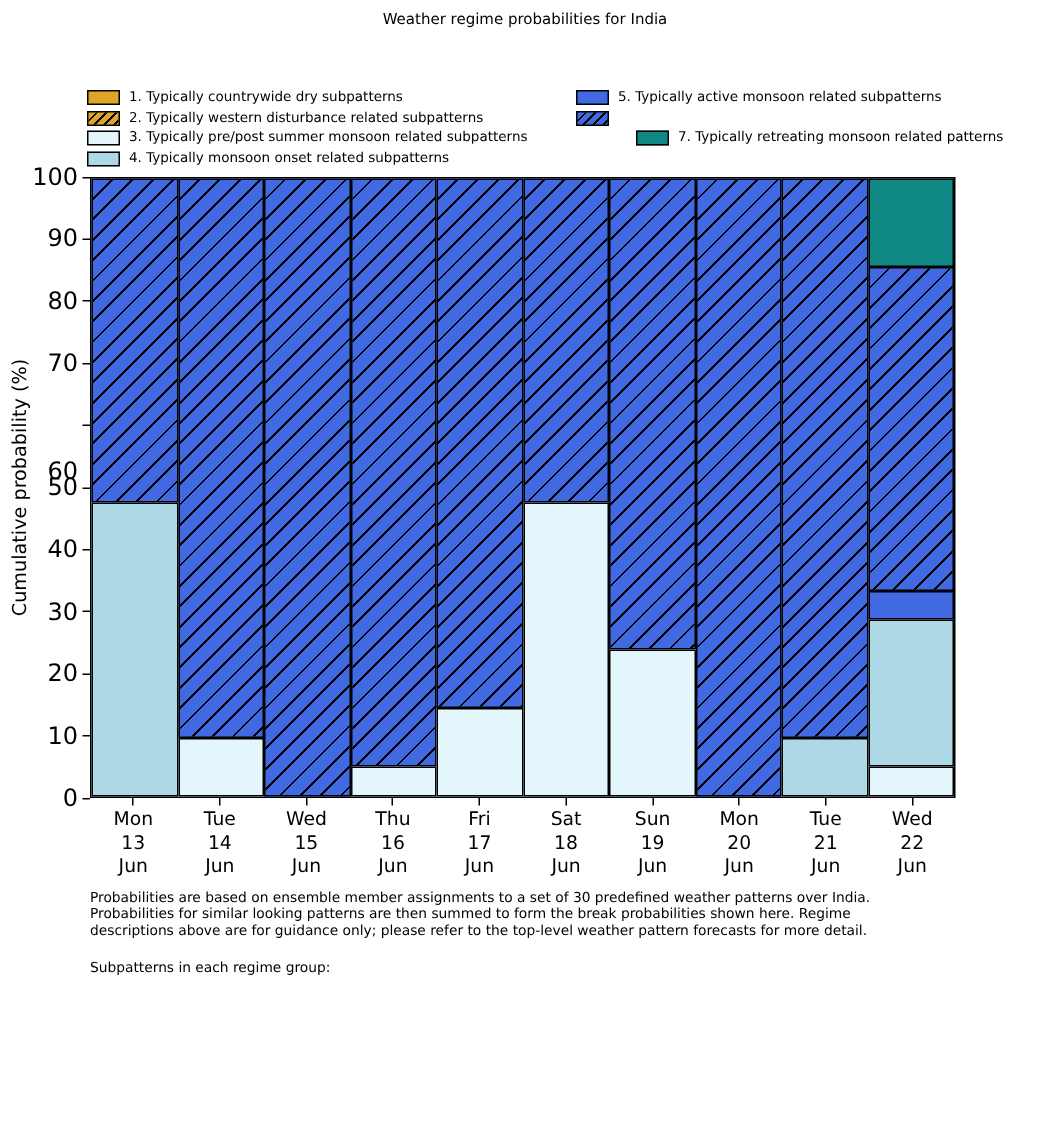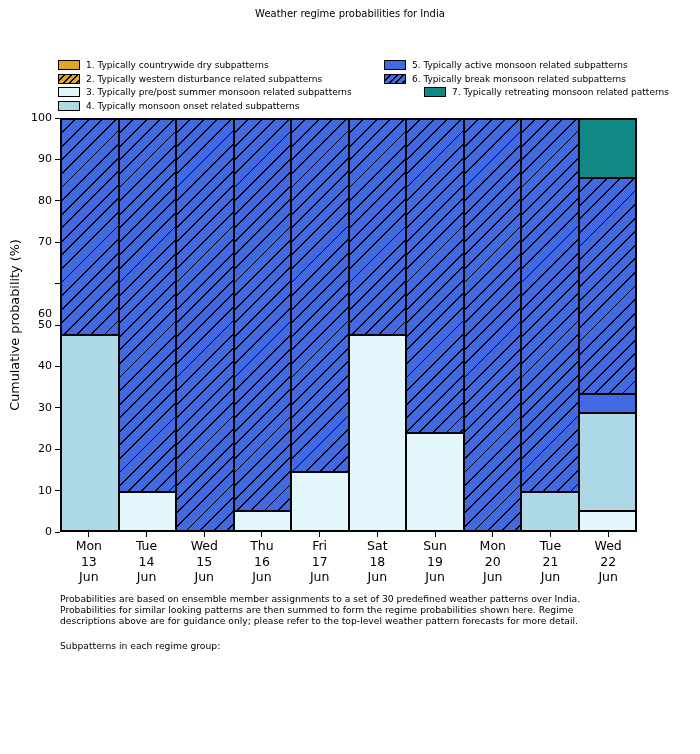--- a/index.html
+++ b/index.html
@@ -19,21 +19,21 @@
     position:absolute; left:60px; top:118px; width:577px; height:414px;
     box-sizing:border-box; border:1px solid #000;
   }
   .bars { position:absolute; left:0; top:0; right:0; bottom:0; display:flex; }
   .bar { flex:1 1 0; display:flex; flex-direction:column; min-width:0; }
   .seg { box-sizing:border-box; border:1px solid #000; width:100%; }
   .seg.hatch {
     background-image: repeating-linear-gradient(135deg, rgba(0,0,0,0) 0px, rgba(0,0,0,0) 8.3px, #000 8.3px, #000 9.6px);
   }
   .ytick-label { position:absolute; left:0; width:52px; text-align:right;
-    font-size:11px; line-height:16px; }
+    font-size:16px; line-height:16px; }
   .ytick-mark { position:absolute; left:55px; width:5px; height:1px; background:#000; }
   .xtick-mark { position:absolute; top:532px; width:1px; height:5px; background:#000; }
   .xlabels { position:absolute; left:60px; top:538px; width:577px; display:flex; }
   .xlabel { flex:1 1 0; text-align:center; font-size:12.5px; line-height:15.6px; }
   .ylabel {
     position:absolute; left:14px; top:325px; white-space:nowrap;
     transform:translate(-50%,-50%) rotate(-90deg); font-size:12.8px;
   }
   .footnote { position:absolute; left:60px; top:594px; font-size:9.2px; line-height:10.9px; }
   .subpatterns { position:absolute; left:60px; top:640px; font-size:9.2px; line-height:11.9px; }
@@ -63,21 +63,20 @@
       <div class="legend-row" style="left: 58px; top: 99.5px;">
         <span class="swatch" style="background-color: rgb(173, 216, 230);"></span>
         <span class="legend-label">4. Typically monsoon onset related subpatterns</span>
       </div>
       <div class="legend-row" style="left: 384px; top: 59px;">
         <span class="swatch" style="background-color: rgb(65, 105, 225);"></span>
         <span class="legend-label">5. Typically active monsoon related subpatterns</span>
       </div>
       <div class="legend-row" style="left: 384px; top: 72.5px;">
         <span class="swatch hatch" style="background-color: rgb(65, 105, 225);"></span>
-        <span class="legend-label">6. Typically break monsoon related subpatterns</span>
       </div>
       <div class="legend-row" style="left: 384px; top: 86px; padding-left: 40px;">
         <span class="swatch" style="background-color: rgb(16, 136, 133);"></span>
         <span class="legend-label">7. Typically retreating monsoon related patterns</span>
       </div>
     </div>
 
   <div class="ylabel">Cumulative probability (%)</div>
 
   <div class="plot">
@@ -211,21 +210,21 @@
       </div>
       <div class="xlabel">
         <div>Wed</div>
         <div>22</div>
         <div>Jun</div>
       </div>
     </div>
 
   <div class="footnote" id="footnote">
       <div>Probabilities are based on ensemble member assignments to a set of 30 predefined weather patterns over India.</div>
-      <div>Probabilities for similar looking patterns are then summed to form the regime probabilities shown here. Regime</div>
+      <div>Probabilities for similar looking patterns are then summed to form the break probabilities shown here. Regime</div>
       <div>descriptions above are for guidance only; please refer to the top-level weather pattern forecasts for more detail.</div>
     </div>
 
   <div class="subpatterns">
     <div>Subpatterns in each regime group:</div>
   </div>
 
 </div>
 
 </body></html>

